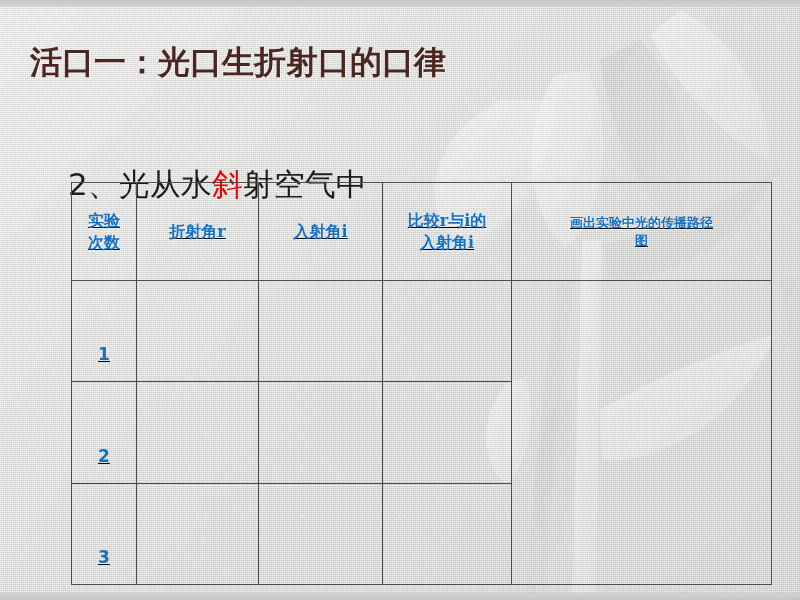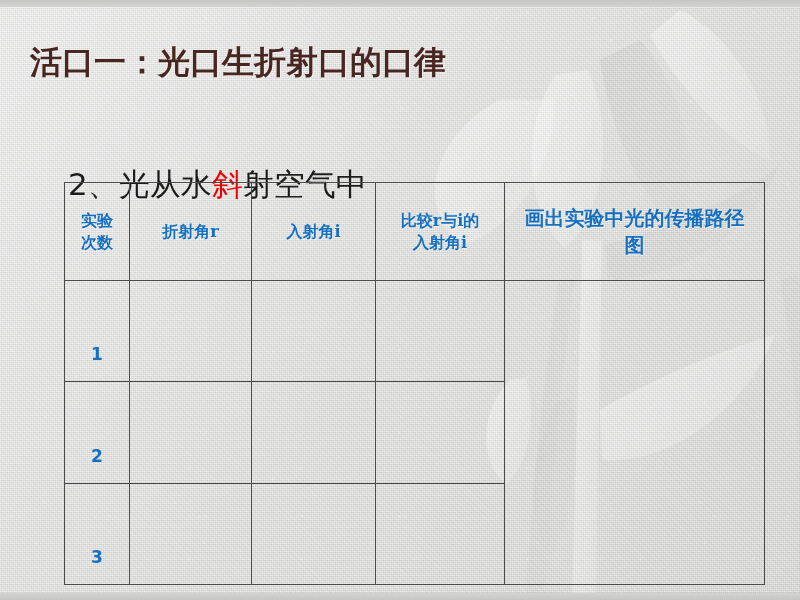--- a/index.html
+++ b/index.html
@@ -100,25 +100,26 @@
     font-weight: normal;
     color: #1c1c1c;
     white-space: nowrap;
     margin-top: 36px;
   }
   .subtitle .hl { color: #ee0000; }
 
   
   .tbl-wrap {
     position: absolute;
-    left: 64px;
+    left: 71px;
     top: 182px;
     width: 700px;
     height: 403px;
     z-index: 6;
+    text-decoration: underline;
   }
   table.grid {
     width: 100%;
     height: 100%;
     border-collapse: collapse;
     table-layout: fixed;
   }
   table.grid td {
     border: 1px solid #4b4b4b;
     padding: 0;
@@ -128,21 +129,21 @@
   }
   .hdr {
     font-family: "DejaVu Serif", "Liberation Serif", serif;
     font-weight: bold;
     color: #1670c0;
     font-size: 16px;
     line-height: 1.35;
     text-shadow: 0.5px 0.5px 0 rgba(255,255,255,0.5);
     padding: 2px 4px;
   }
-  .hdr-wide { font-size: 20px; }
+  .hdr-wide { font-size: 13px; }
   .rownum {
     font-family: "DejaVu Sans", "Liberation Sans", sans-serif;
     font-weight: bold;
     color: #1670c0;
     font-size: 17px;
     vertical-align: middle;
   }
   td.numcell { vertical-align: middle; }
   td.numcell .inner {
     display: block;

